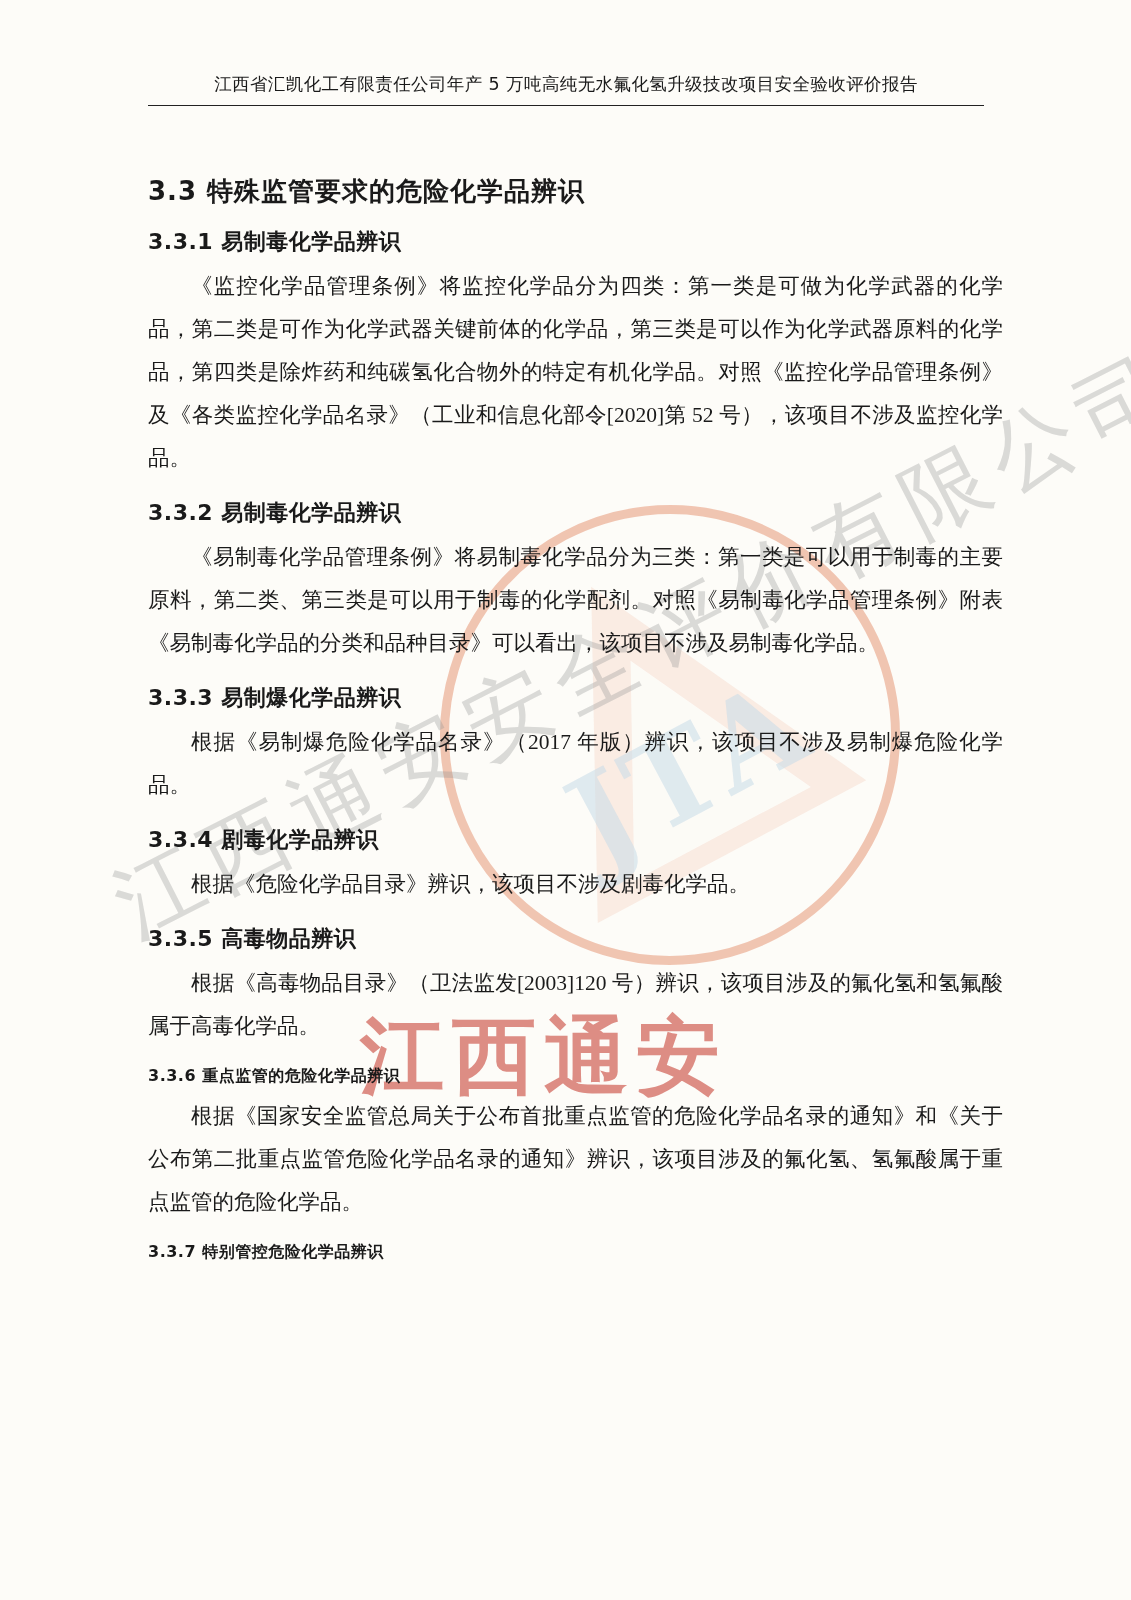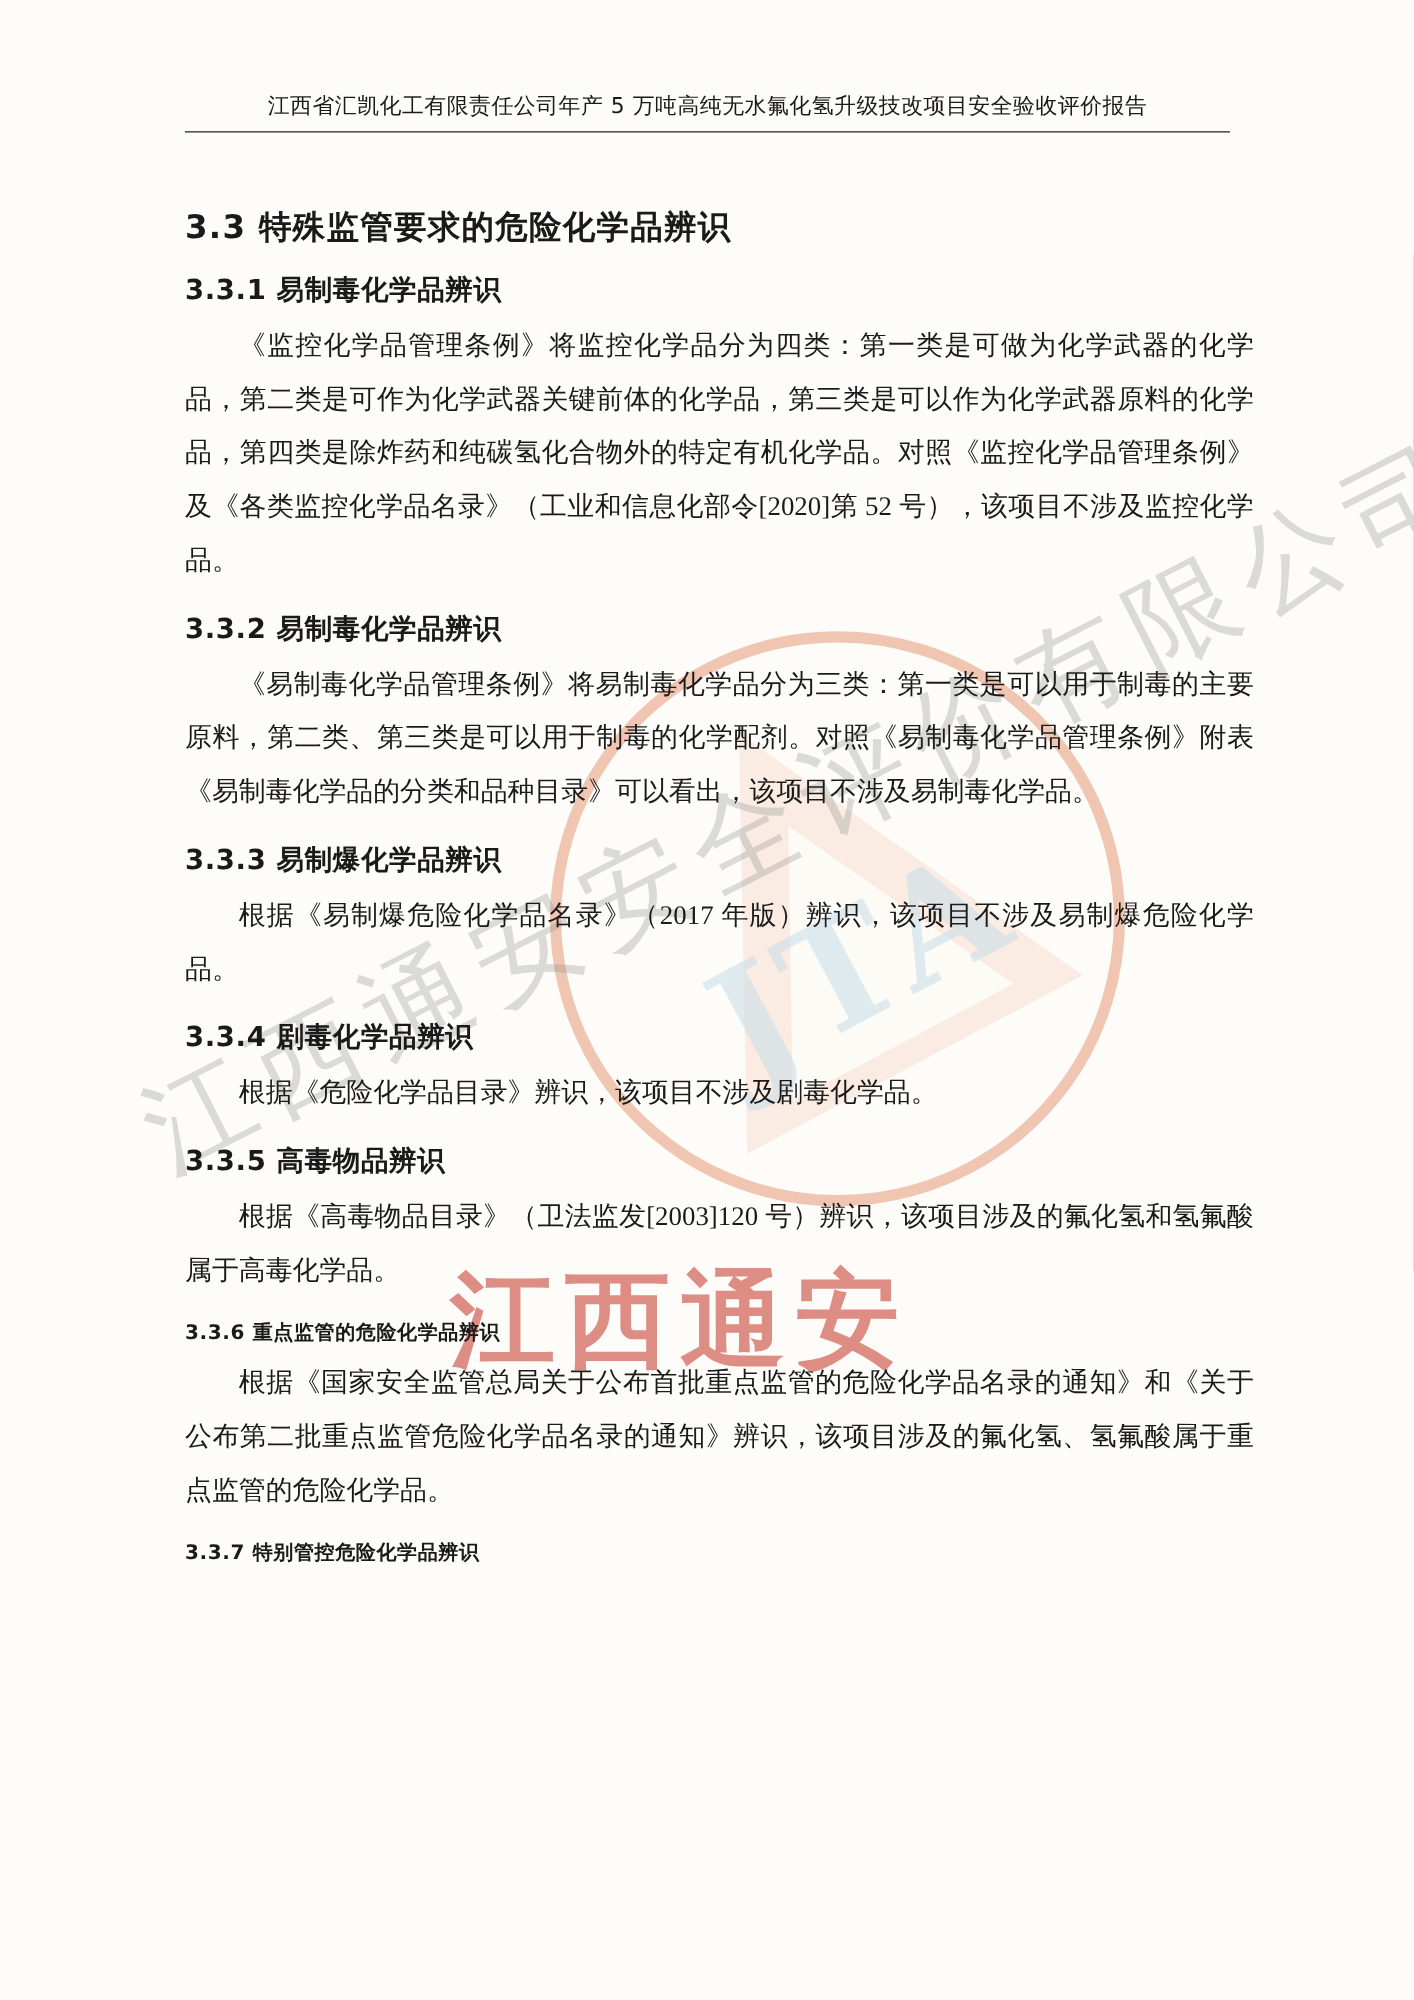--- a/index.html
+++ b/index.html
@@ -116,21 +116,21 @@
   }
   .body-area {
     position: absolute;
     top: 140px;
     left: 148px;
     width: 855px;
   }
   h2.sec {
     font-size: 26px;
     font-weight: bold;
-    margin: 24px 0 14px 0;
+    margin: 34px 0 14px 0;
     letter-spacing: 1px;
     font-family: "DejaVu Sans", "Liberation Sans", sans-serif;
   }
   h3.subsec {
     font-size: 22px;
     font-weight: bold;
     margin: 18px 0 8px 0;
     letter-spacing: 0.5px;
     font-family: "DejaVu Sans", "Liberation Sans", sans-serif;
   }

